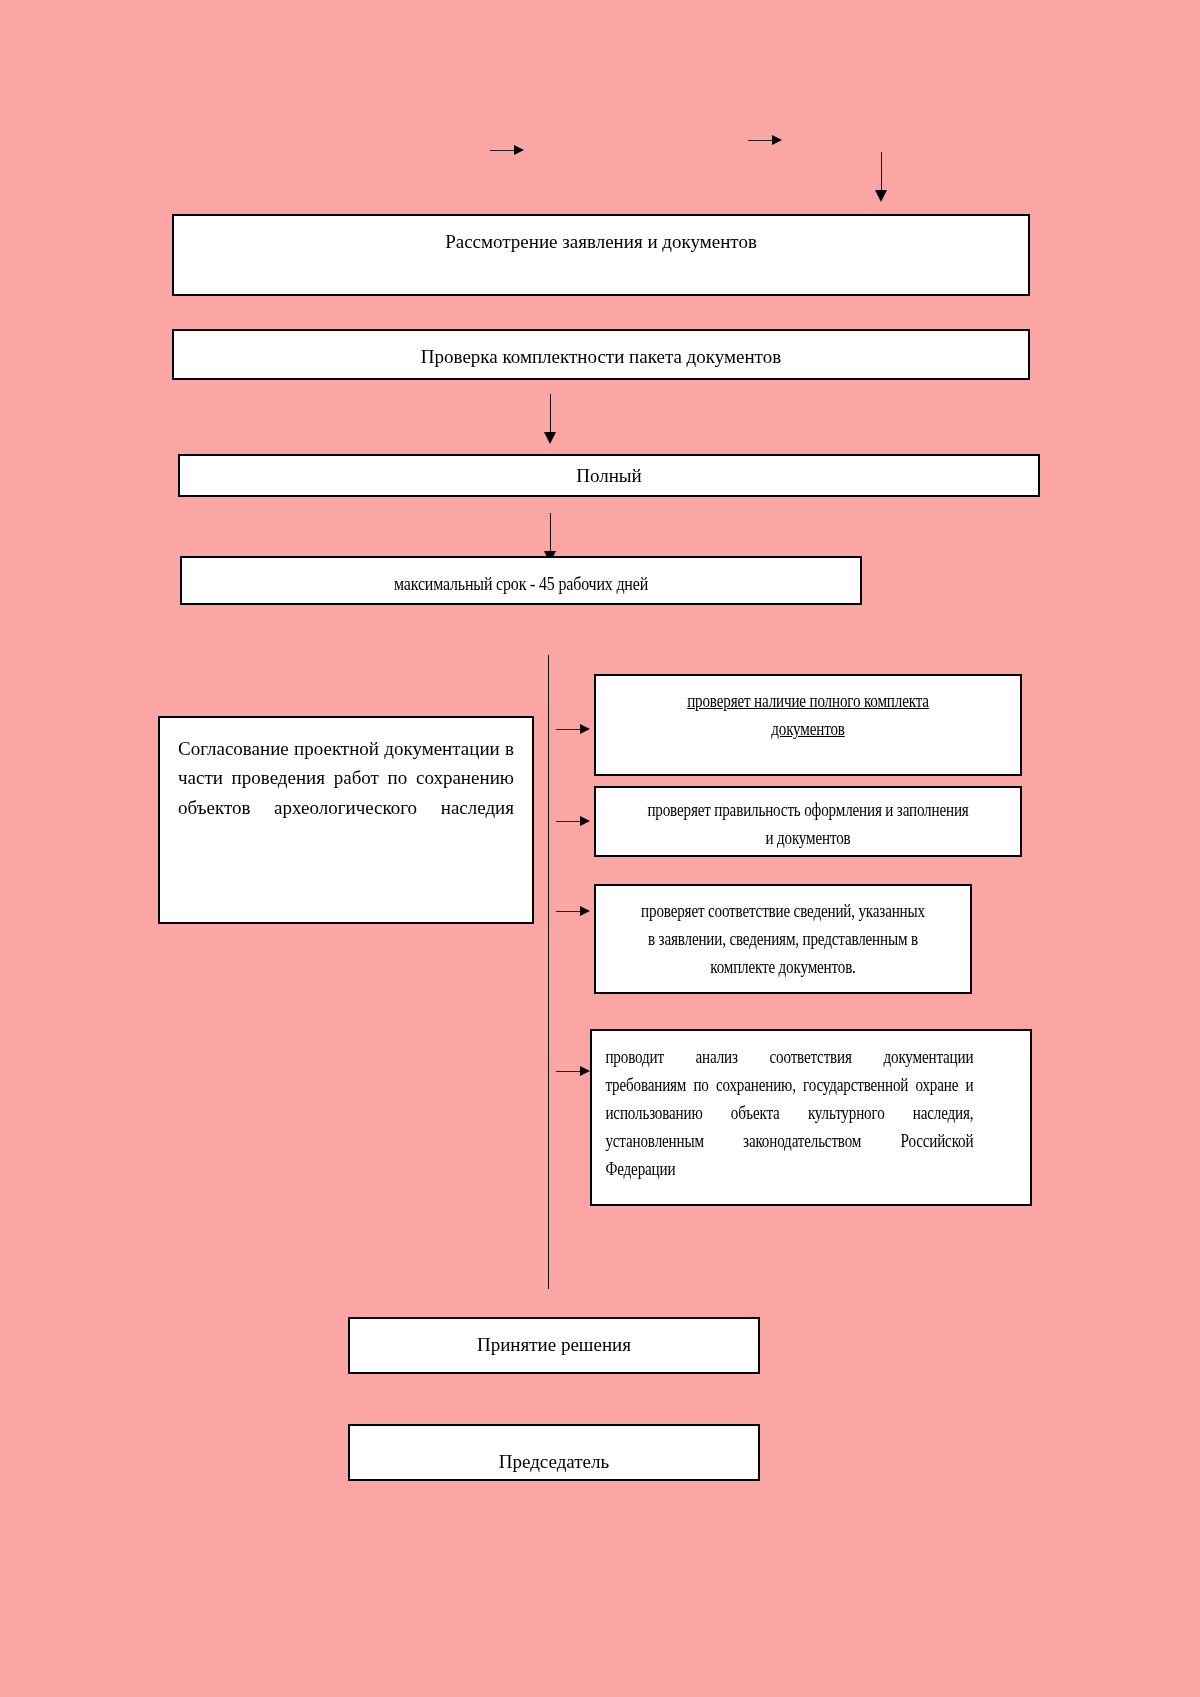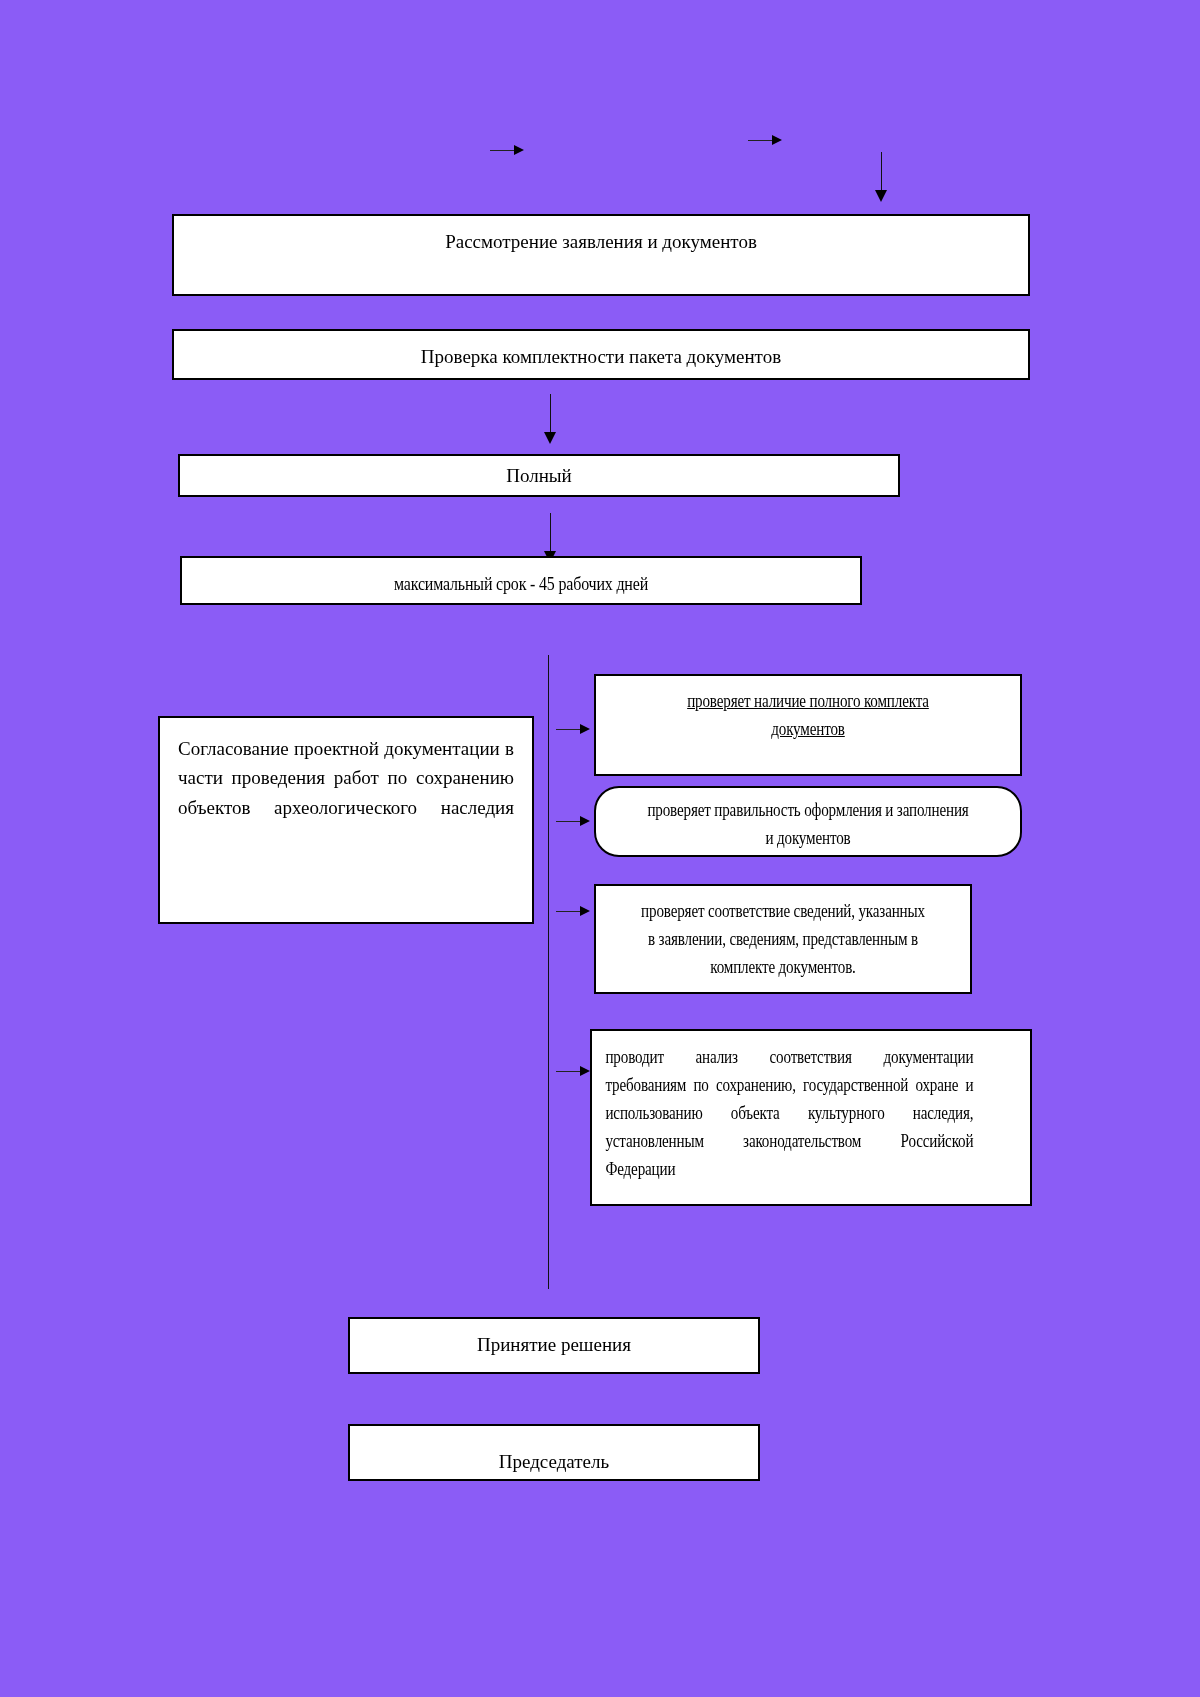--- a/index.html
+++ b/index.html
@@ -5,21 +5,21 @@
 <style>
   html, body {
     margin: 0;
     padding: 0;
     background: #ffffff;
   }
   #page {
     position: relative;
     width: 1200px;
     height: 1697px;
-    background: #8b5cf6;
+    background: #fca5a5;
     overflow: hidden;
     font-family: "Liberation Serif", "DejaVu Serif", serif;
     color: #000000;
   }
 
   
   .box {
     position: absolute;
     box-sizing: border-box;
     border: 2px solid #000000;
@@ -117,21 +117,21 @@
     <span class="txt">Рассмотрение заявления и документов</span>
   </div>
 
   <div class="box bar" style="left:172px; top:329px; width:858px; height:51px;">
     <span class="txt">Проверка комплектности пакета документов</span>
   </div>
 
   <div class="vline thin" style="left:550px; top:394px; height:46px;"></div>
   <div class="arrow-down" style="left:544px; top:432px;"></div>
 
-  <div class="box bar" style="left:178px; top:454px; width:722px; height:43px;">
+  <div class="box bar" style="left:178px; top:454px; width:862px; height:43px;">
     <span class="txt" style="padding-top:8px;">Полный</span>
   </div>
 
   <div class="vline thin" style="left:550px; top:513px; height:46px;"></div>
   <div class="arrow-down" style="left:544px; top:551px;"></div>
 
   <div class="box bar cond" style="left:180px; top:556px; width:682px; height:49px;">
     <span class="txt" style="padding-top:11px; font-size:19px;">максимальный  срок - 45 рабочих дней</span>
   </div>
 
@@ -142,21 +142,21 @@
   </div>
 
   <div class="hline thin" style="left:556px; top:729px; width:26px;"></div>
   <div class="arrow-right small" style="left:580px; top:724px;"></div>
   <div class="box cond" style="left:594px; top:674px; width:428px; height:102px;text-decoration:underline;">
     <span class="txt" style="display:block; padding:12px 26px 0 26px;">проверяет наличие полного комплекта документов</span>
   </div>
 
   <div class="hline thin" style="left:556px; top:821px; width:26px;"></div>
   <div class="arrow-right small" style="left:580px; top:816px;"></div>
-  <div class="box cond" style="left:594px; top:786px; width:428px; height:71px;border-radius:25px;">
+  <div class="box cond" style="left:594px; top:786px; width:428px; height:71px;">
     <span class="txt" style="display:block; padding:9px 20px 0 20px;">проверяет правильность оформления и заполнения и документов</span>
   </div>
 
   <div class="hline thin" style="left:556px; top:911px; width:26px;"></div>
   <div class="arrow-right small" style="left:580px; top:906px;"></div>
   <div class="box cond" style="left:594px; top:884px; width:378px; height:110px;">
     <span class="txt" style="display:block; padding:12px 16px 0 16px;">проверяет соответствие сведений, указанных в заявлении, сведениям, представленным в комплекте документов.</span>
   </div>
 
   <div class="hline thin" style="left:556px; top:1071px; width:26px;"></div>

